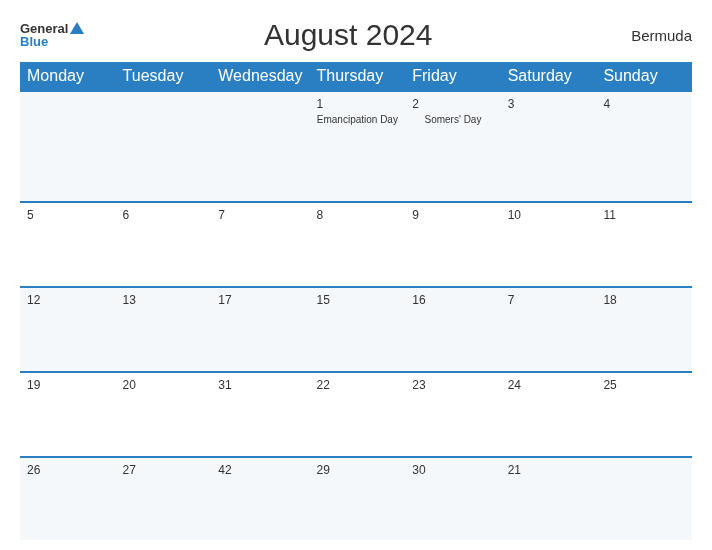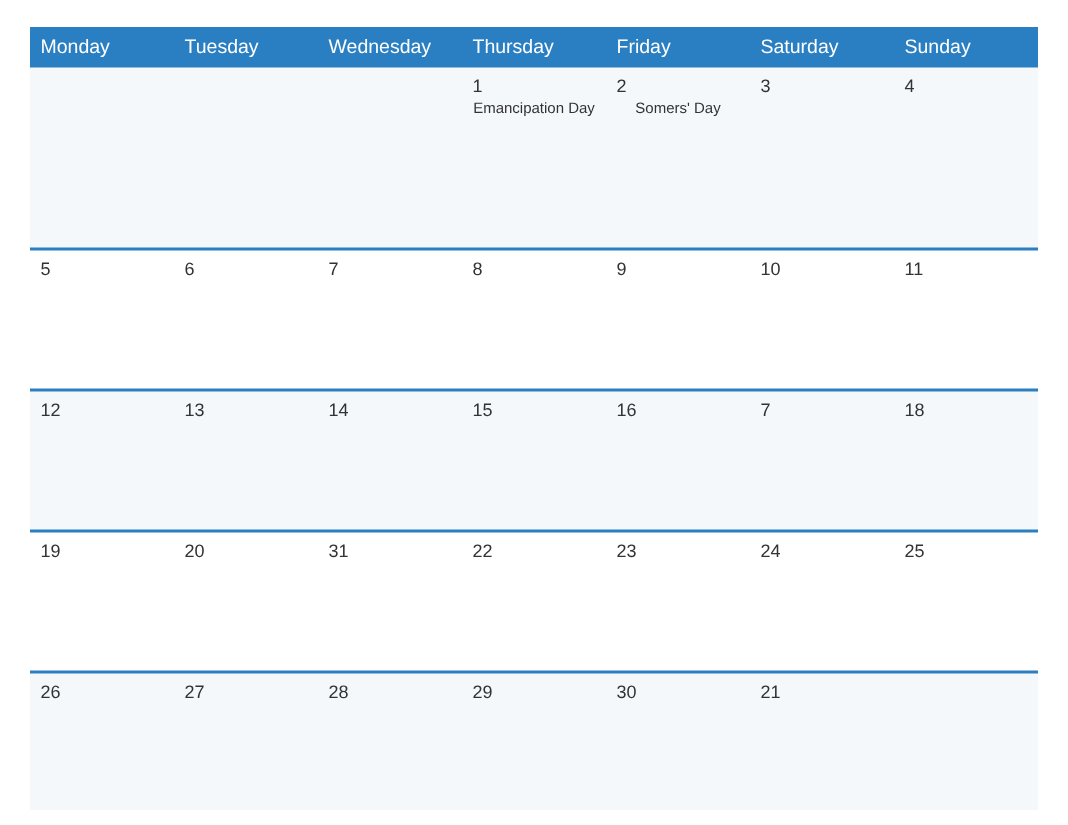--- a/index.html
+++ b/index.html
@@ -72,21 +72,21 @@
       text-align: right;
     }
     .calendar-table {
       width: 100%;
       border-collapse: collapse;
       flex: 1;
     }
     .calendar-table thead tr th {
       background-color: #2a7fc2;
       color: #fff;
-      font-size: 13px;
+      font-size: 16px;
       font-weight: normal;
       padding: 5px 7px;
       text-align: left;
       border: none;
     }
     .calendar-table tbody tr {
       border-top: 2px solid #2a7fc2;
     }
     .calendar-table tbody tr td {
       vertical-align: top;
@@ -113,20 +113,33 @@
       color: #333;
       display: block;
       line-height: 1.3;
       text-align: center;
     }
   </style>
 </head>
 <body>
 
 <div class="page">
+  <div class="header">
+    <div class="logo">
+      <div class="logo-block">
+        <div class="logo-line1">
+          <span class="logo-text-general">General</span>
+          <div class="logo-triangle"></div>
+        </div>
+        <span class="logo-text-blue">Blue</span>
+      </div>
+    </div>
+    <h1 class="calendar-title">August 2024</h1>
+    <span class="region">Bermuda</span>
+  </div>
 
   <table class="calendar-table">
     <thead>
       <tr>
       <th>Monday</th>
           <th>Tuesday</th>
           <th>Wednesday</th>
           <th>Thursday</th>
           <th>Friday</th>
           <th>Saturday</th>
@@ -177,21 +190,21 @@
           </td>
         </tr>
         <tr>
           <td>
             <span class="day-number">12</span>
           </td>
           <td>
             <span class="day-number">13</span>
           </td>
           <td>
-            <span class="day-number">14</span>
+            <span class="day-number">17</span>
           </td>
           <td>
             <span class="day-number">15</span>
           </td>
           <td>
             <span class="day-number">16</span>
           </td>
           <td>
             <span class="day-number">7</span>
           </td>
@@ -223,21 +236,21 @@
           </td>
         </tr>
         <tr>
           <td>
             <span class="day-number">26</span>
           </td>
           <td>
             <span class="day-number">27</span>
           </td>
           <td>
-            <span class="day-number">28</span>
+            <span class="day-number">42</span>
           </td>
           <td>
             <span class="day-number">29</span>
           </td>
           <td>
             <span class="day-number">30</span>
           </td>
           <td>
             <span class="day-number">21</span>
           </td>

